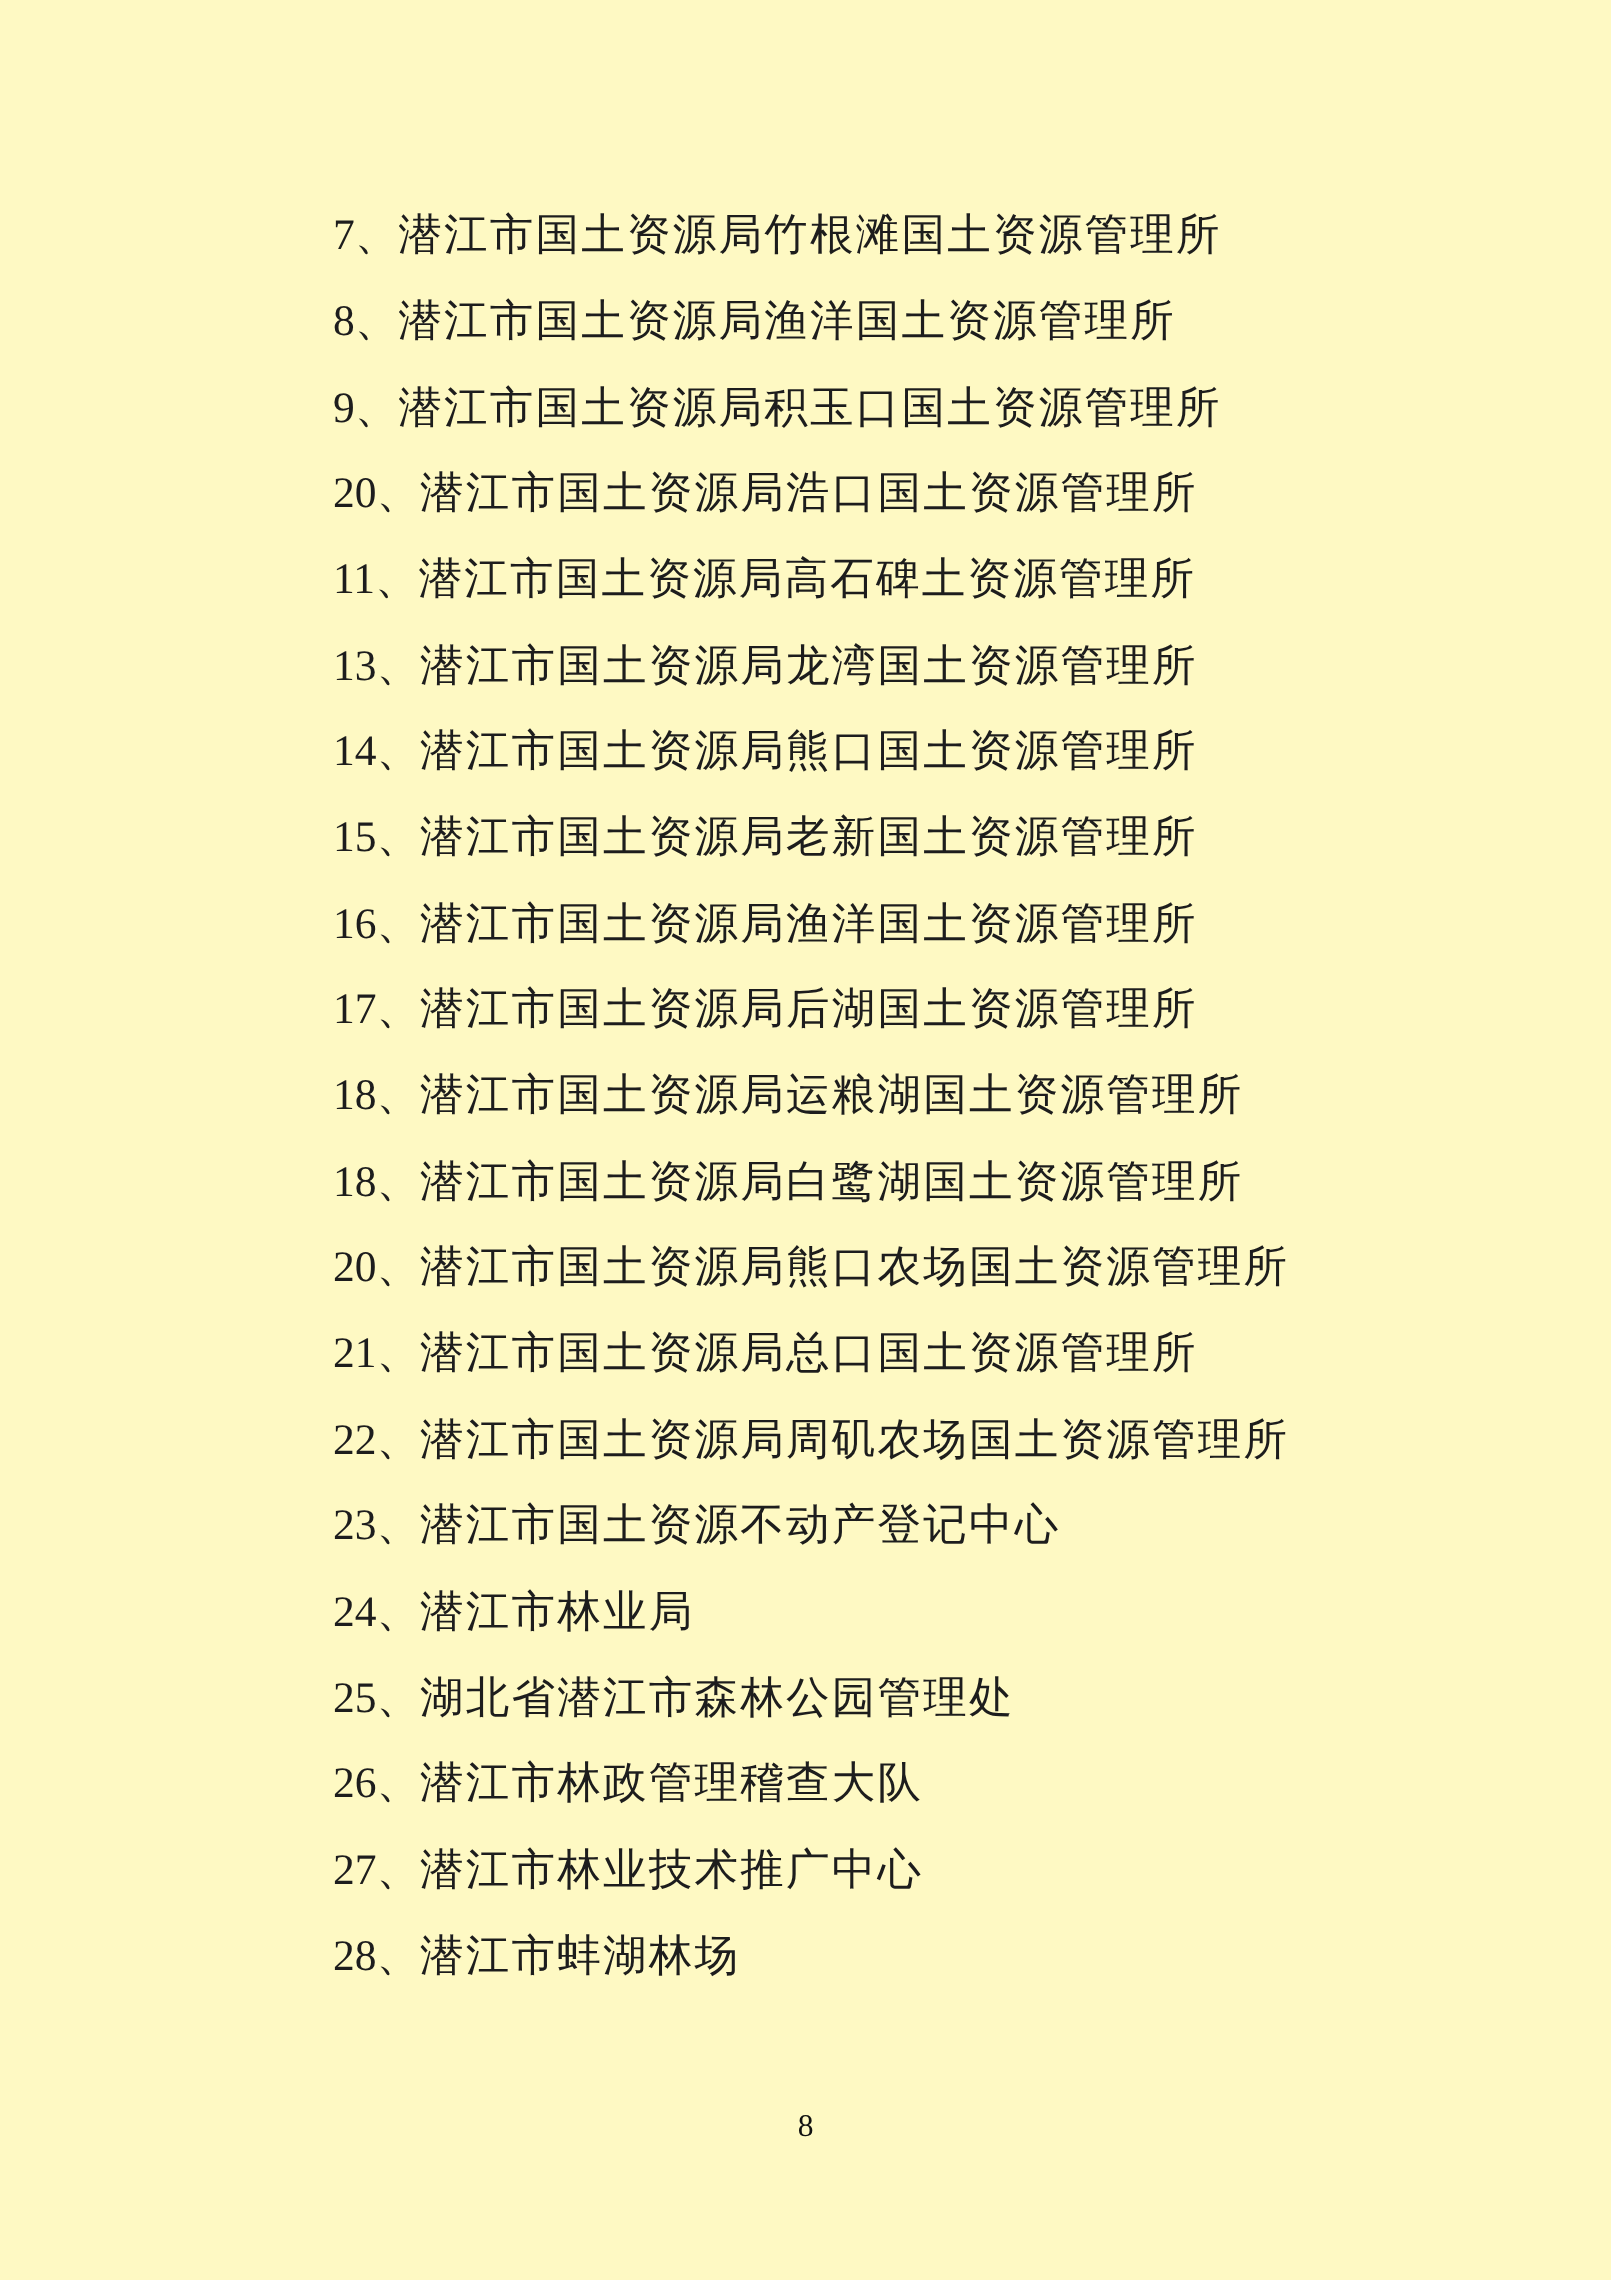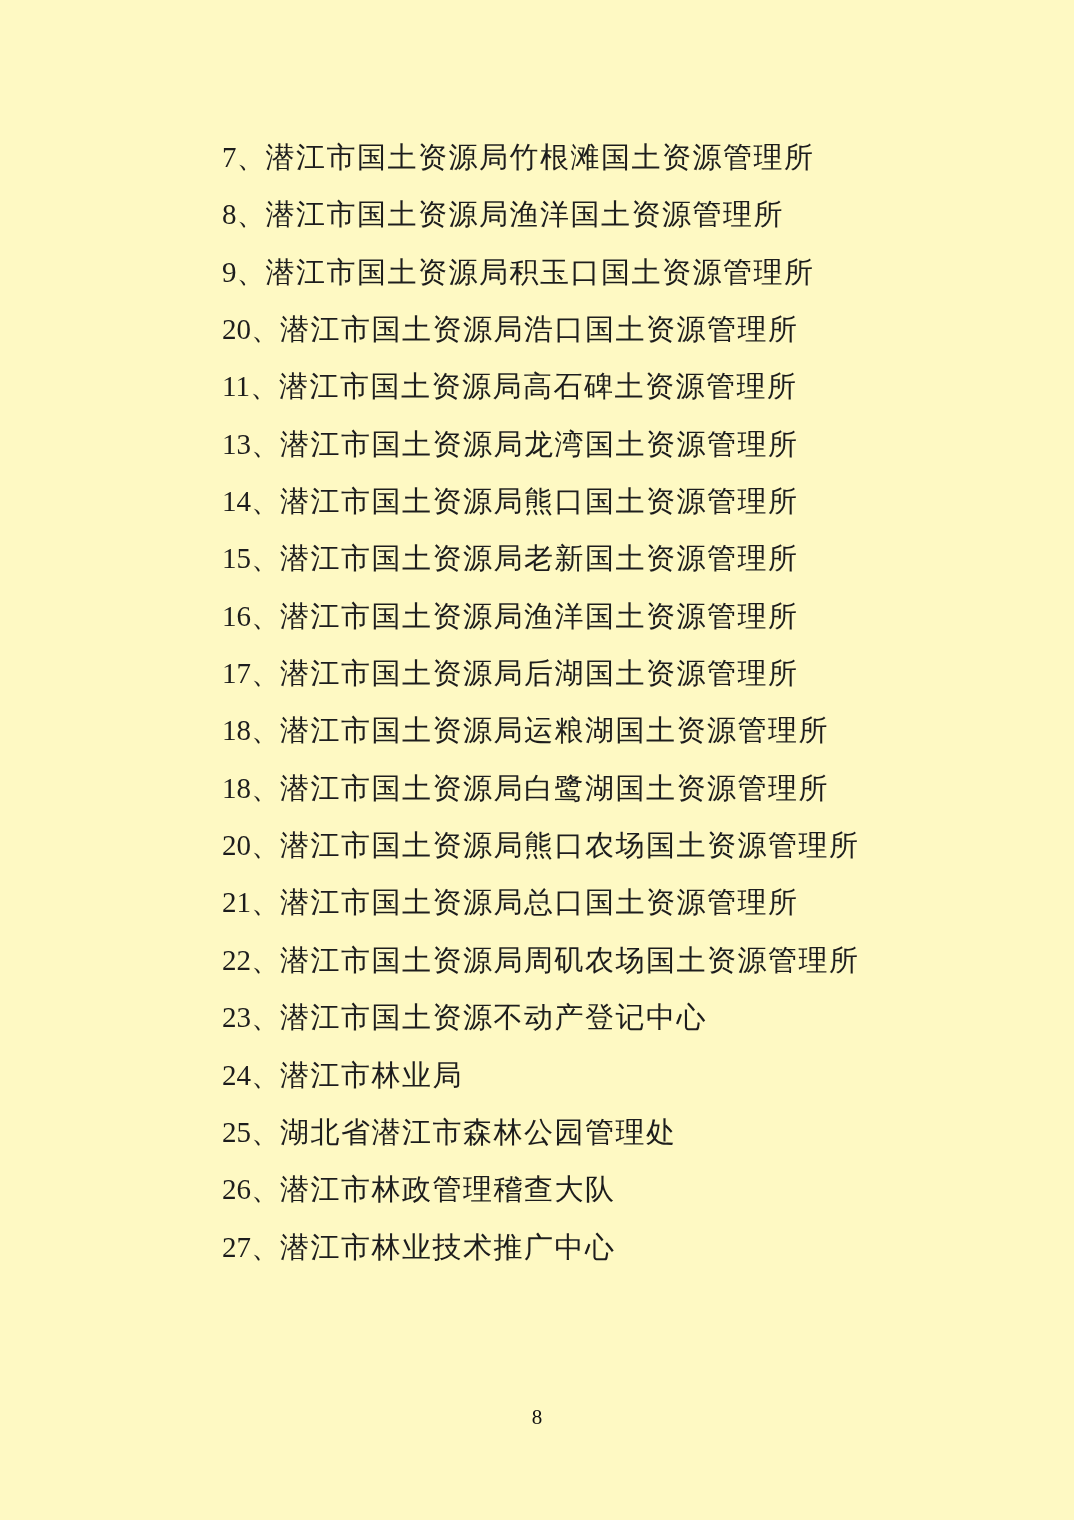--- a/index.html
+++ b/index.html
@@ -67,17 +67,18 @@
       <div class="list-item"><span class="item-num">18、</span><span class="item-text">潜江市国土资源局运粮湖国土资源管理所</span></div>
       <div class="list-item"><span class="item-num">18、</span><span class="item-text">潜江市国土资源局白鹭湖国土资源管理所</span></div>
       <div class="list-item"><span class="item-num">20、</span><span class="item-text">潜江市国土资源局熊口农场国土资源管理所</span></div>
       <div class="list-item"><span class="item-num">21、</span><span class="item-text">潜江市国土资源局总口国土资源管理所</span></div>
       <div class="list-item"><span class="item-num">22、</span><span class="item-text">潜江市国土资源局周矶农场国土资源管理所</span></div>
       <div class="list-item"><span class="item-num">23、</span><span class="item-text">潜江市国土资源不动产登记中心</span></div>
       <div class="list-item"><span class="item-num">24、</span><span class="item-text">潜江市林业局</span></div>
       <div class="list-item"><span class="item-num">25、</span><span class="item-text">湖北省潜江市森林公园管理处</span></div>
       <div class="list-item"><span class="item-num">26、</span><span class="item-text">潜江市林政管理稽查大队</span></div>
       <div class="list-item"><span class="item-num">27、</span><span class="item-text">潜江市林业技术推广中心</span></div>
+      <div class="list-item"><span class="item-num">28、</span><span class="item-text">潜江市蚌湖林场</span></div>
     </div>
   <div class="page-footer">
     <span class="page-number">8</span>
   </div>
 </div>
 
 </body></html>

